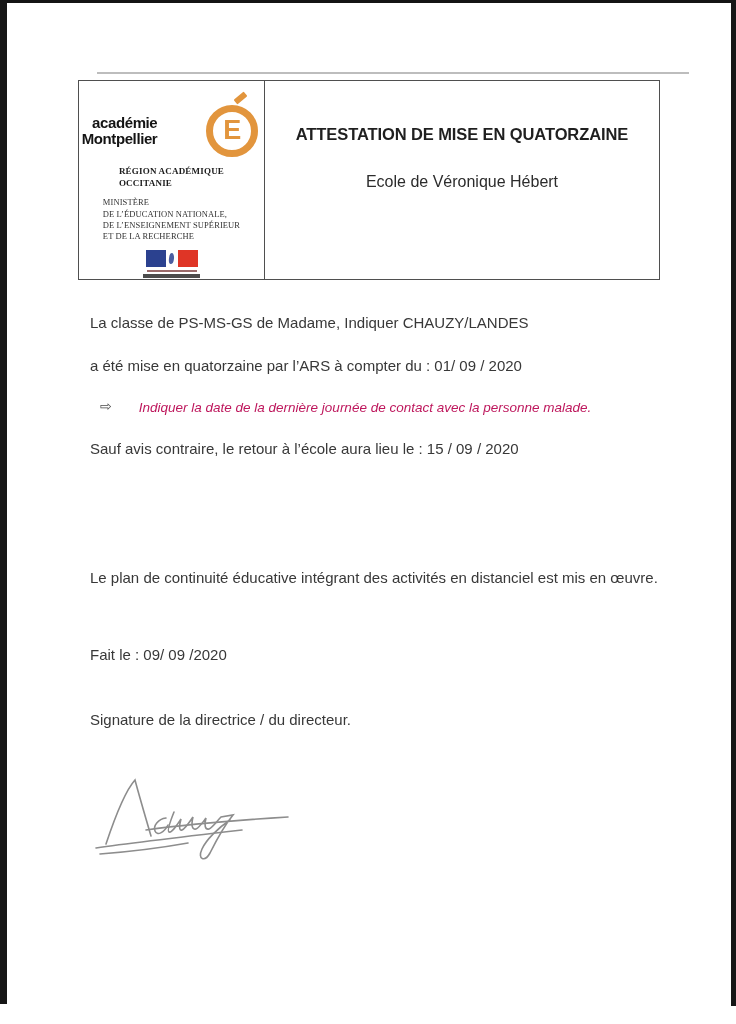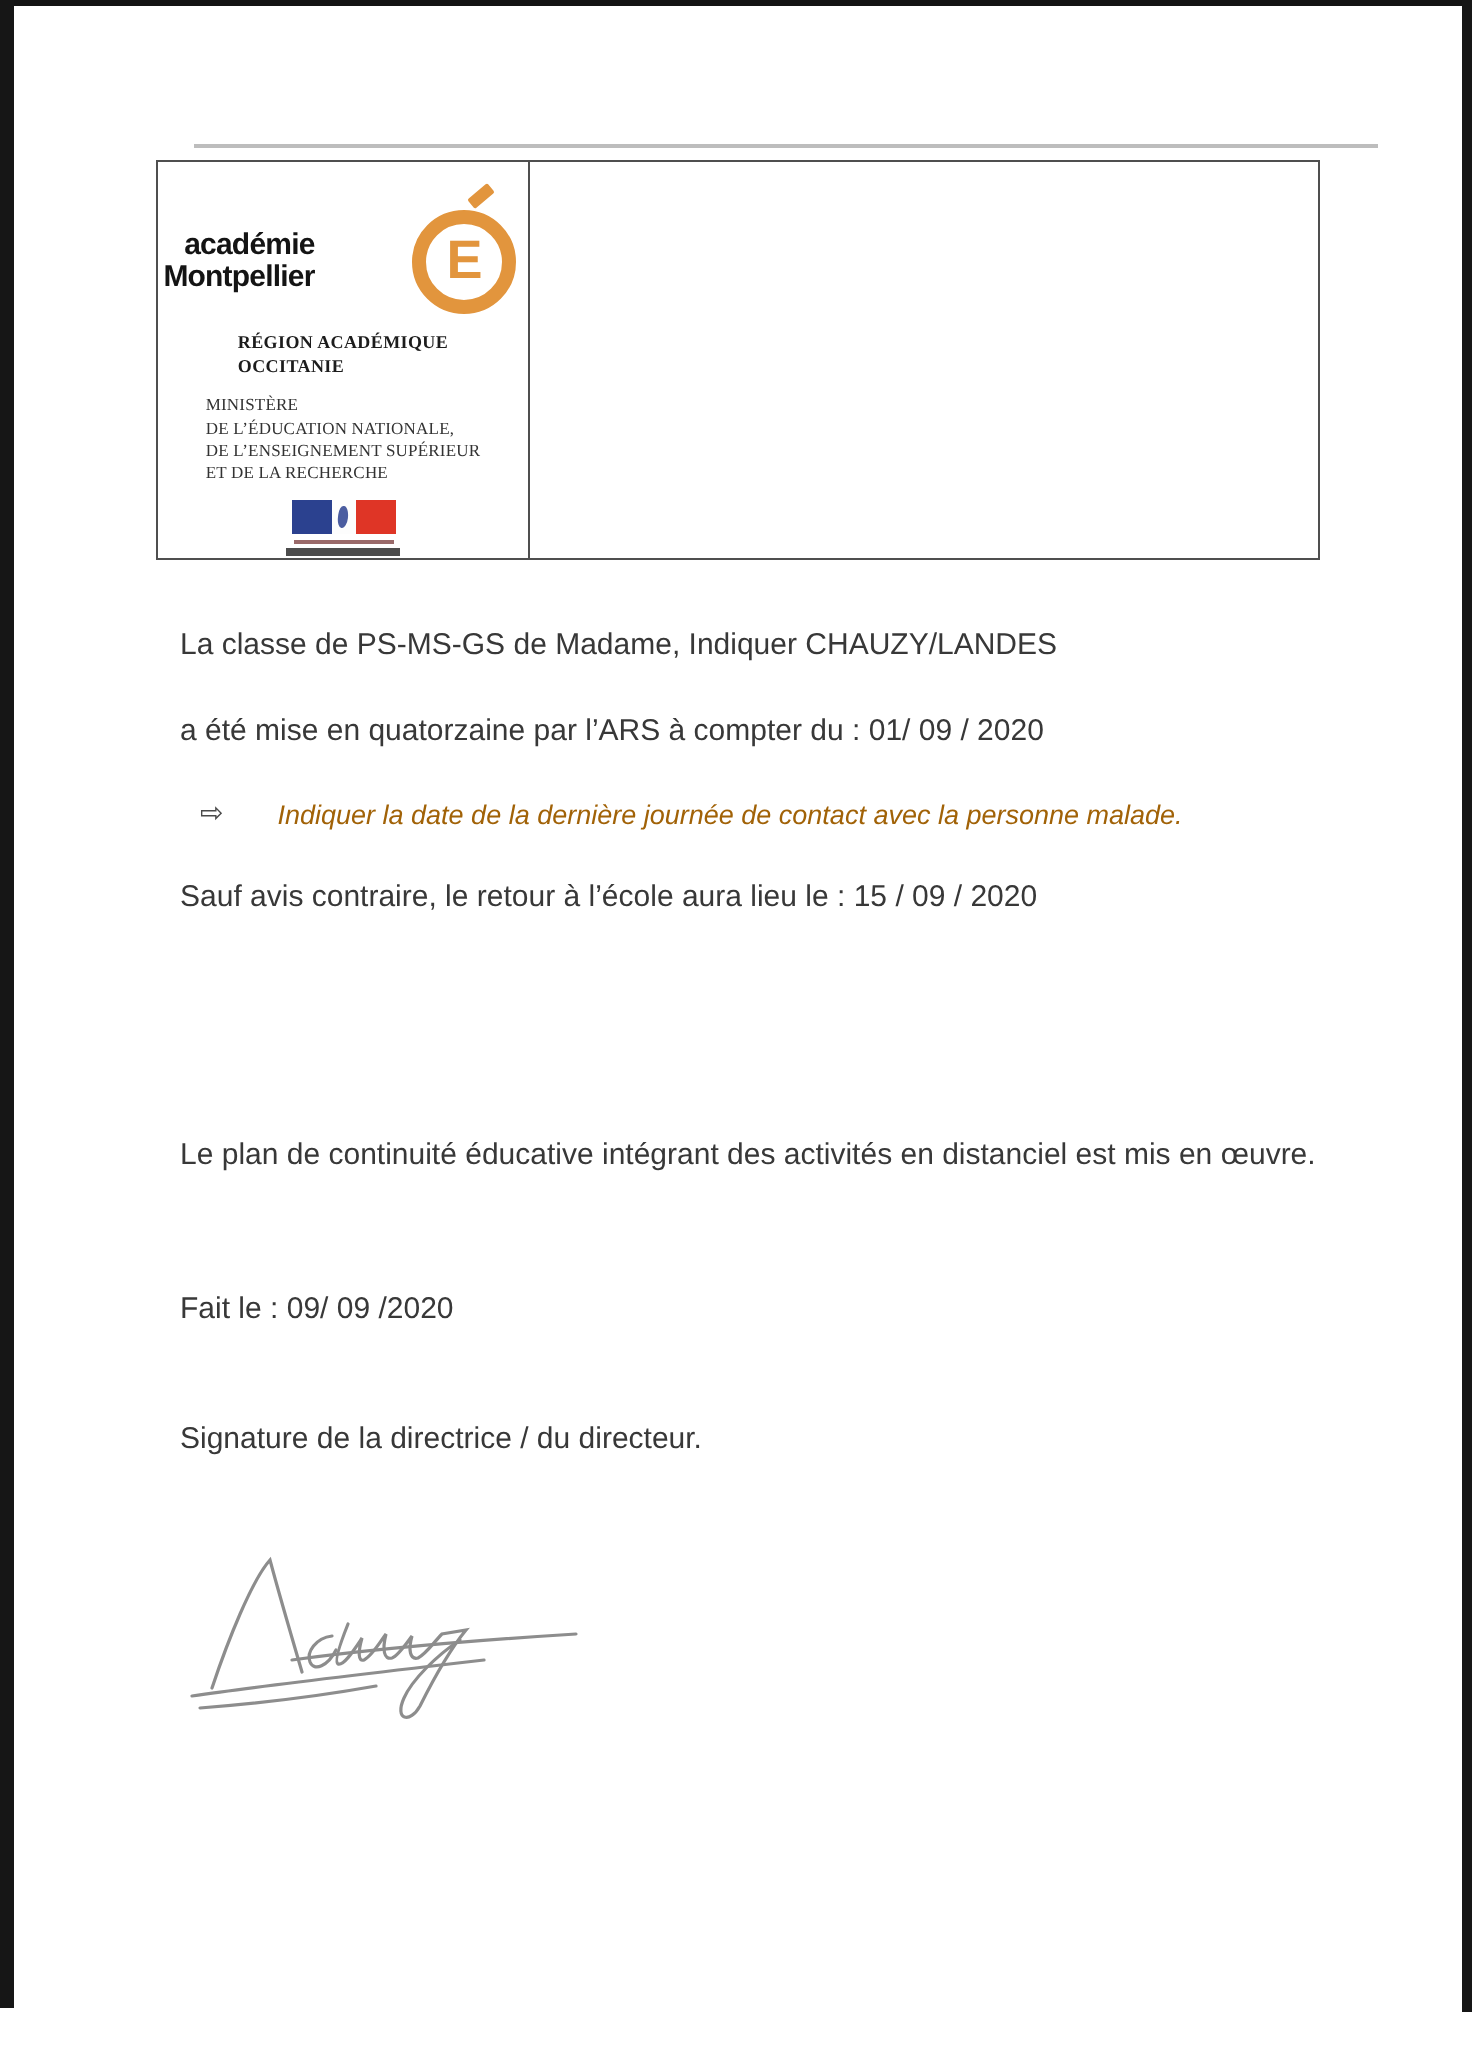--- a/index.html
+++ b/index.html
@@ -63,21 +63,21 @@
     letter-spacing:-0.1px;text-align:center;
   }
   .doc-school{margin-top:29px;font-size:16px;color:#2c2c2c;text-align:center;}
 
   
   .tline{position:absolute;left:90px;font-size:15px;color:#383838;}
   .t1{top:314px;}
   .t2{top:357px;}
   .note{top:399px;left:100px;display:flex;align-items:flex-start;}
   .note-arrow{font-size:14px;color:#4a4a4a;margin-right:27px;line-height:1.1;}
-  .note-text{font-style:italic;font-size:13.5px;color:#a16207;padding-top:1px;}
+  .note-text{font-style:italic;font-size:13.5px;color:#be185d;padding-top:1px;}
   .t3{top:440px;}
   .para{position:absolute;left:90px;width:574px;font-size:15px;line-height:23.5px;color:#383838;}
   .p1{top:502px;}
   .p2{top:566px;}
   .t-date{top:646px;}
   .t-siglabel{top:711px;}
 
   .signature{position:absolute;left:90px;top:768px;width:210px;height:100px;}
   .signature svg{display:block;width:100%;height:100%;}
 </style>
@@ -118,20 +118,24 @@
       <div class="flag">
         <div class="flag-blue"></div>
         <div class="flag-white">
           <div class="marianne"></div>
         </div>
         <div class="flag-red"></div>
       </div>
       <div class="flag-caption-1"></div>
       <div class="flag-caption-2"></div>
     </div>
+    <div class="header-right">
+      <div class="doc-title">ATTESTATION DE MISE EN QUATORZAINE</div>
+      <div class="doc-school">Ecole de Véronique Hébert</div>
+    </div>
   </div>
 
   <div class="tline t1">La classe de PS-MS-GS de Madame, Indiquer CHAUZY/LANDES</div>
   <div class="tline t2">a été mise en quatorzaine par l’ARS à compter du : 01/ 09 / 2020</div>
 
   <div class="tline note">
     <span class="note-arrow">⇨</span>
     <span class="note-text">Indiquer la date de la dernière journée de contact avec la personne malade.</span>
   </div>
 

